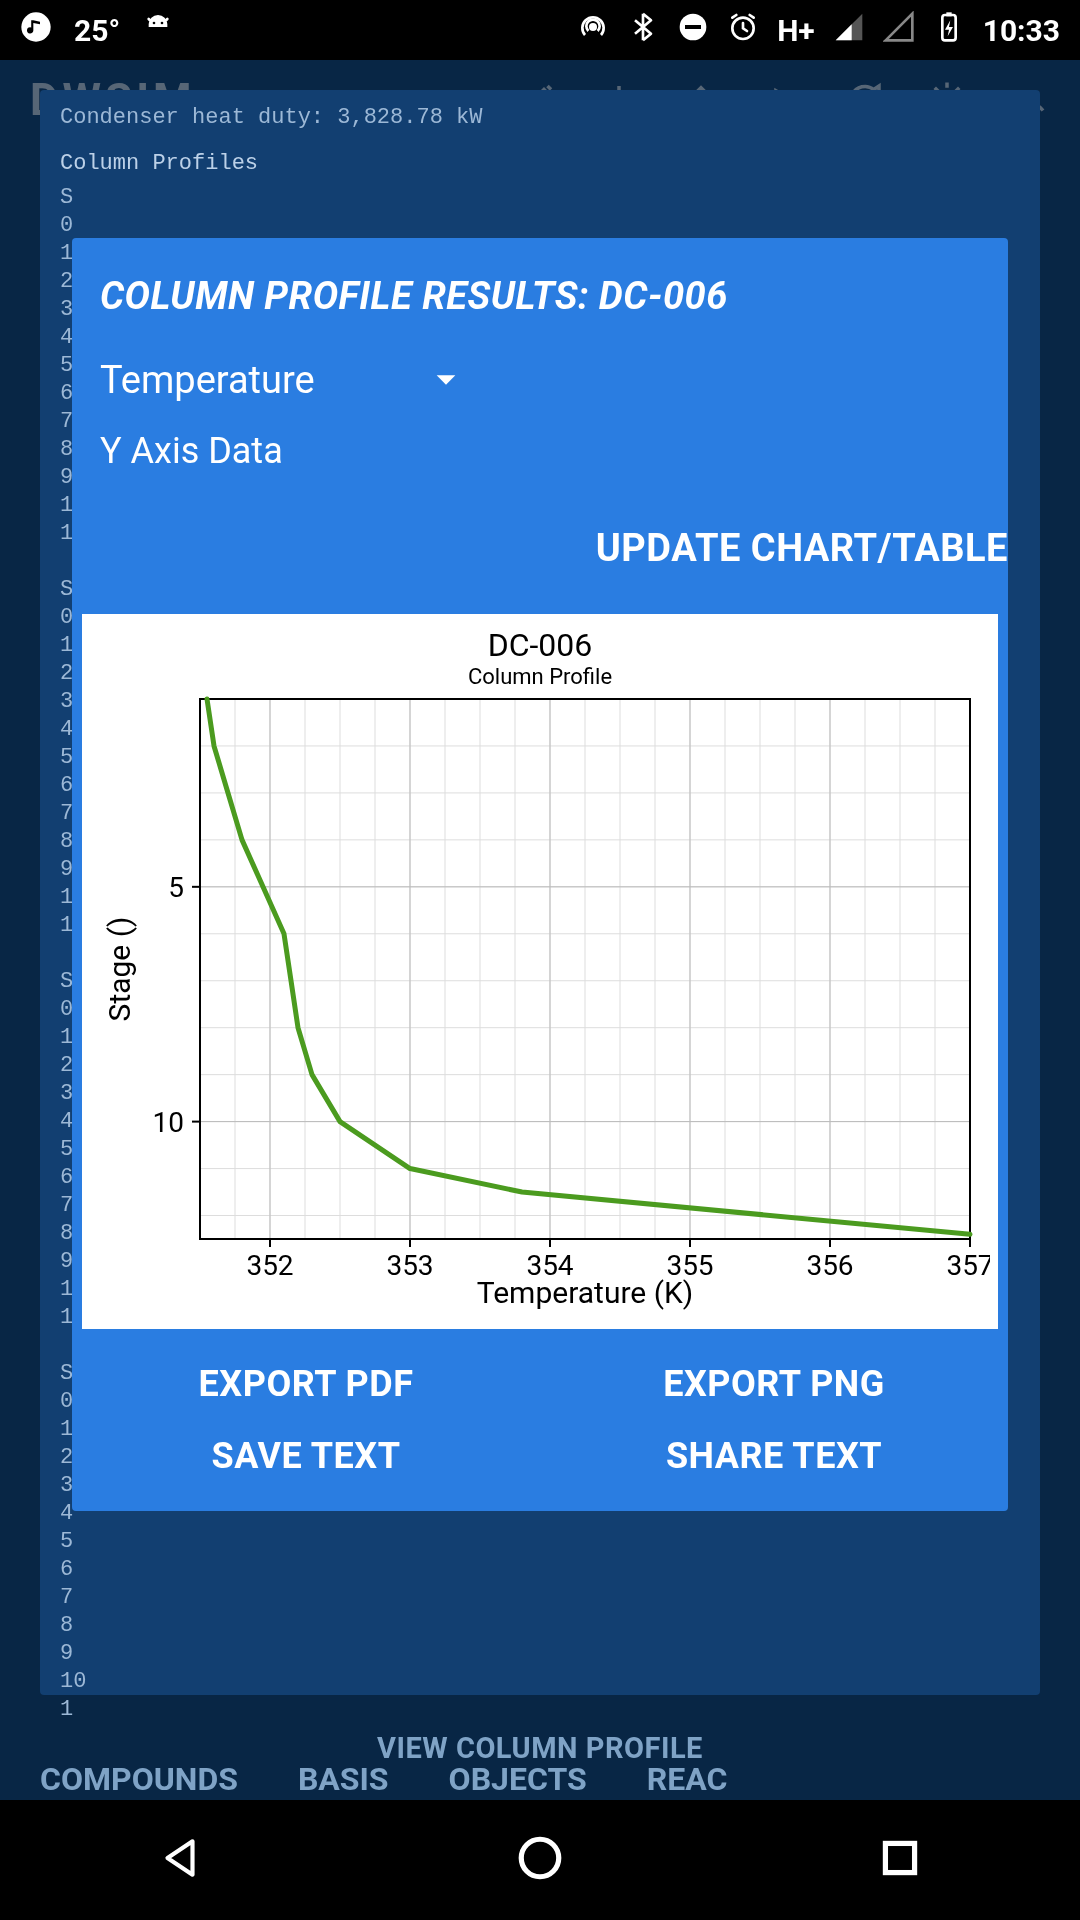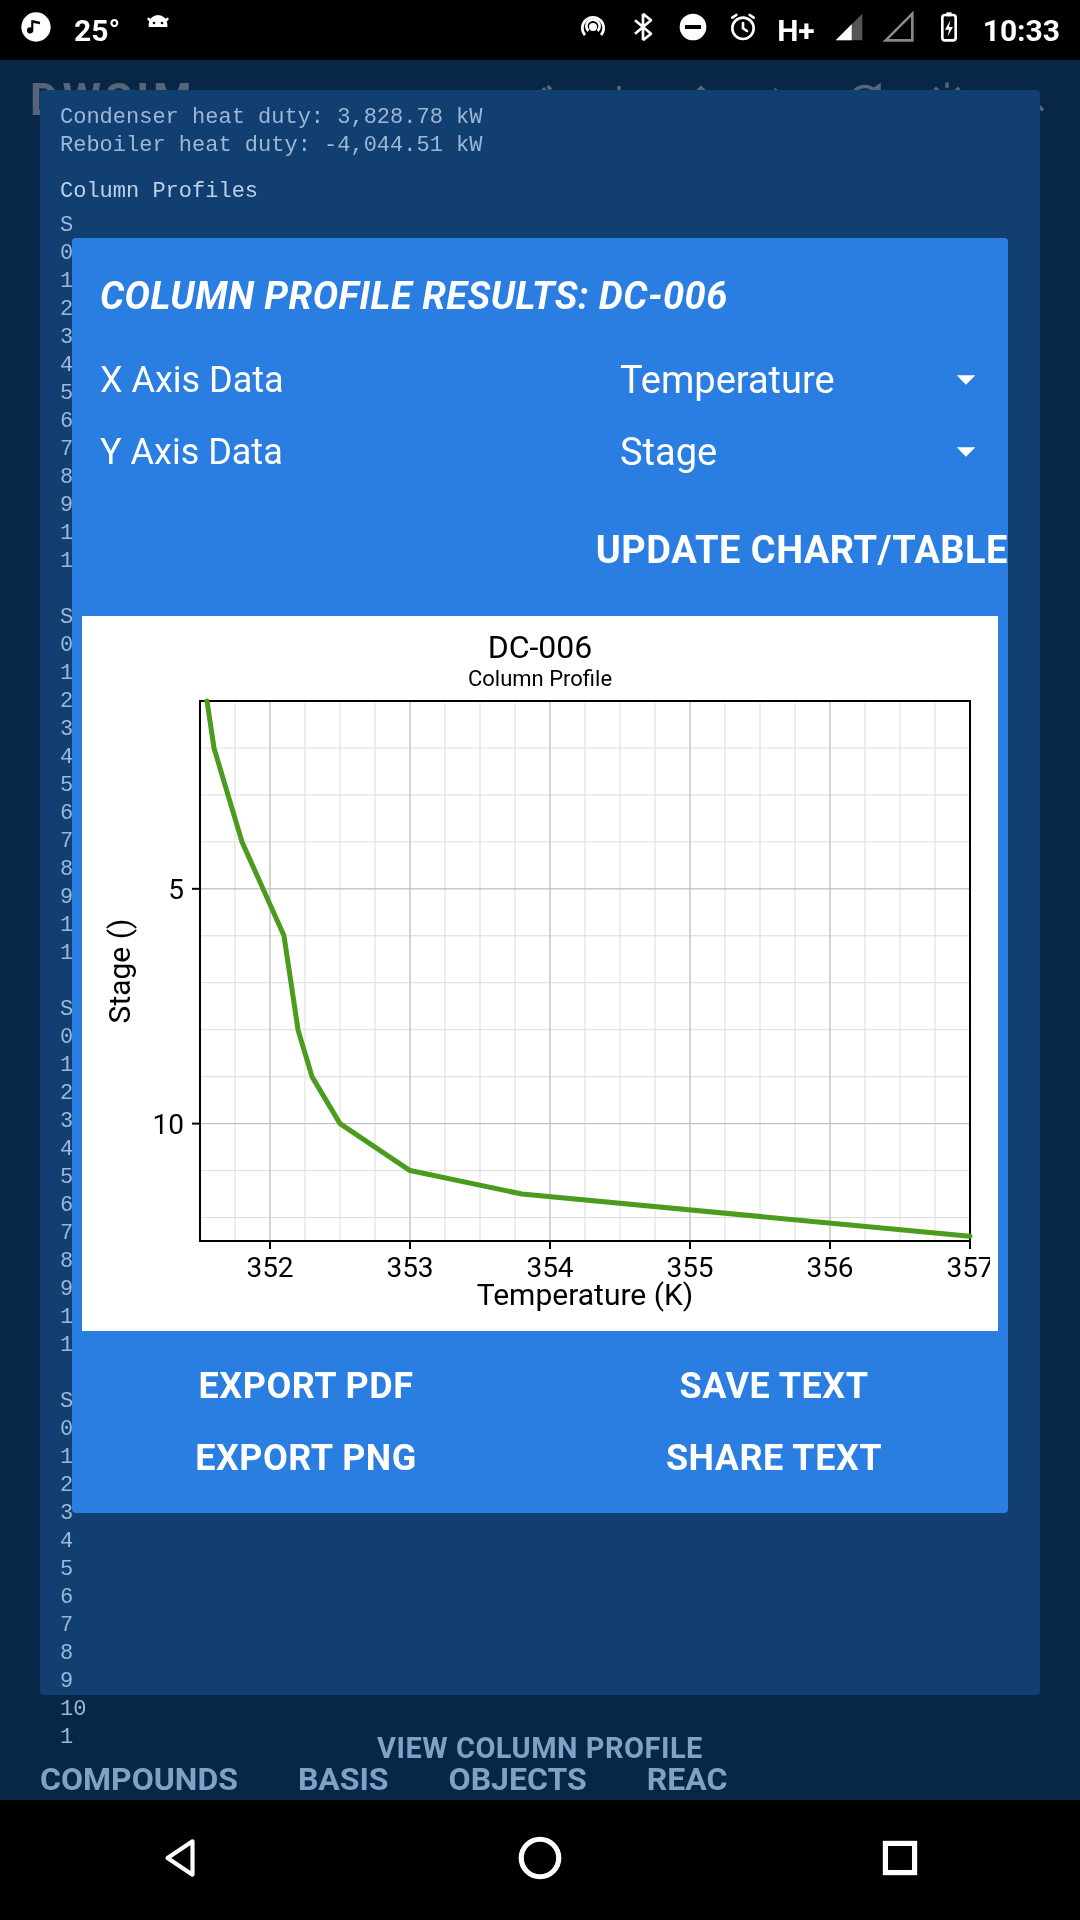--- a/index.html
+++ b/index.html
@@ -150,21 +150,20 @@
     <svg viewBox="0 0 24 24">
         <path d="M4 18a10 10 0 0 1 16 0" stroke="#fff" stroke-width="2" fill="none"></path>
       </svg>
   </div>
 </div>
 
 <div class="scrim"></div>
 
 <div class="panel-behind">
   <div>  Condenser heat duty: 3,828.78 kW</div>
-  <div>  Reboiler heat duty: -4,044.51 kW</div>
   <div class="ph-heading">Column Profiles</div>
   <div class="ph-col" id="ph-repeat">
       <span>S</span>
       <span>0</span>
       <span>1</span>
       <span>2</span>
       <span>3</span>
       <span>4</span>
       <span>5</span>
       <span>6</span>
@@ -215,37 +214,30 @@
       <span>9</span>
       <span>10</span>
       <span>1</span>
     </div>
 </div>
 
 <div class="dialog">
   <div class="dialog-title">COLUMN PROFILE RESULTS: DC-006</div>
 
   <div class="axis-row">
-    <div class="axis-label">X Axis Data</div>
     <div class="axis-select">
       <span>Temperature</span>
       <svg viewBox="0 0 24 24">
           <path d="M4 8l8 8 8-8z" fill="#fff"></path>
         </svg>
     </div>
   </div>
 
   <div class="axis-row">
     <div class="axis-label">Y Axis Data</div>
-    <div class="axis-select">
-      <span>Stage</span>
-      <svg viewBox="0 0 24 24">
-          <path d="M4 8l8 8 8-8z" fill="#fff"></path>
-        </svg>
-    </div>
   </div>
 
   <div class="update-btn">UPDATE CHART/TABLE</div>
 
   <div class="chart-wrap">
     <div class="chart-titles">
       <div class="chart-title1">DC-006</div>
       <div class="chart-title2">Column Profile</div>
     </div>
     <svg id="chart" class="chart-svg" viewBox="0 0 900 630">
@@ -310,22 +302,22 @@
         <line x1="102" x2="110" y1="432.60869565217394" y2="432.60869565217394" stroke="#000" stroke-width="2"></line>
         <text x="94" y="442.60869565217394" text-anchor="end" font-size="28" fill="#000">10</text>
         <text x="495" y="614" text-anchor="middle" font-size="30" fill="#000">Temperature (K)</text>
         <text x="0" y="0" text-anchor="middle" font-size="30" fill="#000" transform="translate(40,280) rotate(-90)">Stage ()</text>
         <path d="M117.00000000000159 10 L124.00000000000318 56.95652173913043 L137.9999999999984 103.91304347826086 L152.0000000000016 150.8695652173913 L172.9999999999984 197.82608695652172 L194.00000000000318 244.78260869565216 L200.99999999999682 291.7391304347826 L207.9999999999984 338.69565217391306 L222.0000000000016 385.65217391304344 L250 432.60869565217394 L320 479.5652173913043 L432.0000000000016 503.04347826086956 L880 545.304347826087 " fill="none" stroke="#4b9b1f" stroke-width="5" stroke-linejoin="round" stroke-linecap="round"></path>
       </svg>
   </div>
 
   <div class="export-grid">
     <div class="export-btn">EXPORT PDF</div>
+    <div class="export-btn">EXPORT PNG</div>
     <div class="export-btn">SAVE TEXT</div>
-    <div class="export-btn">EXPORT PNG</div>
     <div class="export-btn">SHARE TEXT</div>
   </div>
 </div>
 
 <div class="viewprofile-under">VIEW COLUMN PROFILE</div>
 <div class="tabs-under" id="tabs-under">
     <span>COMPOUNDS</span>
     <span>BASIS</span>
     <span>OBJECTS</span>
     <span>REAC</span>

